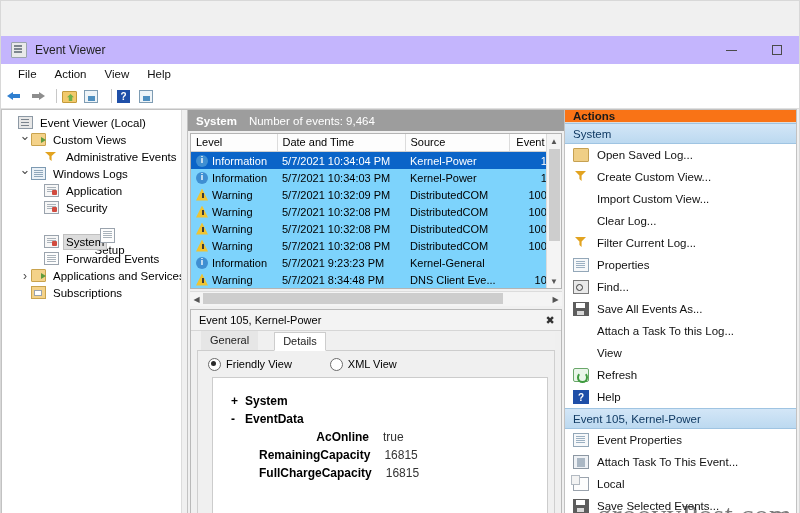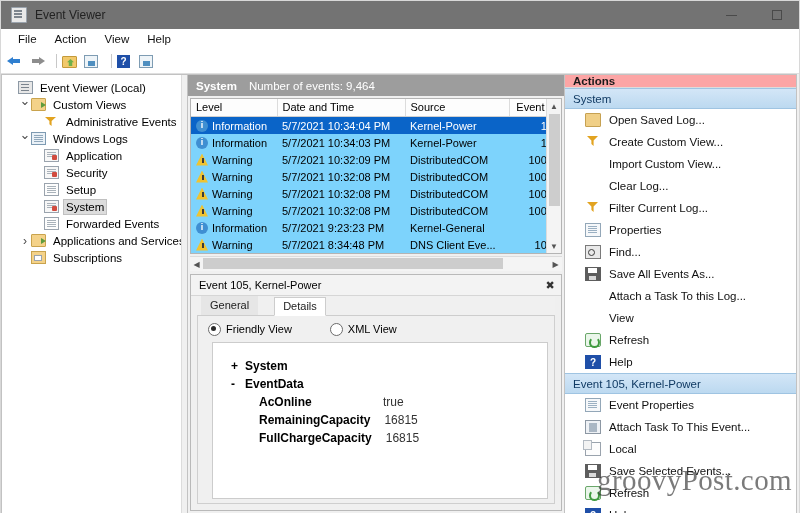--- a/index.html
+++ b/index.html
@@ -5,21 +5,21 @@
   html,body{margin:0;padding:0;}
   body{
     width:800px;height:513px;overflow:hidden;
     font-family:"Liberation Sans", sans-serif;
     font-size:11px;color:#000;background:#fff;
     -webkit-font-smoothing:antialiased;
   }
   .app{position:relative;width:800px;height:513px;background:#f0f0f0;box-sizing:border-box;border:1px solid #d8d8d8;}
 
   
-  .titlebar{height:28px;background:#737373;display:flex;align-items:center;position:relative;}
+  .titlebar{height:28px;background:#c4b5fd;display:flex;align-items:center;position:relative;margin-top:35px;}
   .title-icon{width:16px;height:16px;margin-left:10px;margin-right:8px;position:relative;
     background:#e9e9e9;border:1px solid #9aa3ad;box-sizing:border-box;border-radius:1px;}
   .title-icon:after{content:"";position:absolute;left:2px;top:2px;width:8px;height:2px;background:#7d858e;
     box-shadow:0 3px 0 #7d858e, 0 6px 0 #7d858e;}
   .title-text{font-size:12px;color:#222;}
   .win-btns{position:absolute;right:0;top:0;height:28px;display:flex;align-items:center;}
   .win-btn{width:45px;height:28px;display:flex;align-items:center;justify-content:center;}
   .win-min{width:11px;height:1px;background:#4a4a4a;}
   .win-max{width:10px;height:10px;border:1px solid #4a4a4a;box-sizing:border-box;}
 
@@ -112,30 +112,30 @@
   .radios{display:flex;align-items:center;height:26px;padding-left:10px;background:#f0f0f0;}
   .radio{display:flex;align-items:center;margin-right:38px;font-size:11px;}
   .rd{width:11px;height:11px;border:1px solid #6b6b6b;border-radius:50%;background:#fff;margin-right:5px;position:relative;}
   .rd.on:after{content:"";position:absolute;left:2px;top:2px;width:5px;height:5px;border-radius:50%;background:#2a2a2a;}
   .xmlbox{flex:1;background:#fff;border:1px solid #cccccc;margin:0 6px 4px 14px;padding:14px 0 0 18px;position:relative;}
   .xrow{display:flex;align-items:baseline;line-height:18px;font-size:12px;}
   .xsign{width:14px;color:#000;font-weight:bold;font-size:12px;}
   .xkey{font-weight:bold;}
   .xrow.l1{padding-left:14px;}
   .xval{margin-left:14px;color:#333;font-weight:normal;}
-  .xrow.l1 .xkey{min-width:0;}
+  .xrow.l1 .xkey{min-width:0;text-align:right;}
   .dscroll{position:absolute;right:1px;top:22px;bottom:16px;width:5px;background:#efefef;}
 
   
   .actions{width:232px;background:#fff;border:1px solid #c2c2c2;border-left:0;box-sizing:border-box;display:flex;flex-direction:column;position:relative;overflow:hidden;}
-  .act-title{height:20px;background:#fca5a5;border-bottom:1px solid #dcdcdc;display:flex;align-items:center;
+  .act-title{height:20px;background:#f97316;border-bottom:1px solid #dcdcdc;display:flex;align-items:center;
      padding-left:8px;font-weight:bold;font-size:11.5px;color:#1a1a1a;}
   .act-group{height:19px;display:flex;align-items:center;padding-left:8px;font-size:11.5px;color:#103a63;
      background:linear-gradient(to bottom,#d3e6f7,#bcd9f0);border-top:1px solid #9fc4e2;border-bottom:1px solid #9fc4e2;}
-  .act-item{height:22px;display:flex;align-items:center;padding-left:20px;font-size:11.5px;color:#111;}
+  .act-item{height:22px;display:flex;align-items:center;padding-left:8px;font-size:11.5px;color:#111;}
   .act-item .ai{width:16px;height:14px;margin-right:8px;flex:0 0 16px;position:relative;}
   .act-item .ai.empty{background:none;}
   .ai-open{background:#f0cf86;border:1px solid #c6a152;box-sizing:border-box;border-radius:1px;}
   .ai-filter:after{content:"";position:absolute;left:2px;top:1px;width:11px;height:10px;background:#e2a320;
      clip-path:polygon(0 0,100% 0,60% 45%,60% 100%,40% 80%,40% 45%);}
   .ai-props{background:#f6f8fa;border:1px solid #93a7b8;box-sizing:border-box;}
   .ai-props:after{content:"";position:absolute;left:2px;top:2px;width:9px;height:1px;background:#9bb0c2;box-shadow:0 2px 0 #9bb0c2,0 4px 0 #9bb0c2,0 6px 0 #9bb0c2;}
   .ai-find{background:#e9e9e9;border:1px solid #7a7a7a;box-sizing:border-box;}
   .ai-find:after{content:"";position:absolute;left:2px;top:3px;width:5px;height:5px;border:1px solid #3b3b3b;border-radius:50%;}
   .ai-save{background:#5d5d5d;}
@@ -227,21 +227,21 @@
           <div class="tnode" style="padding-left: 26px;">
             <span class="chev"></span>
             <span class="ic ic-logred"></span>
             <span class="lbl">Application</span>
           </div>
           <div class="tnode" style="padding-left: 26px;">
             <span class="chev"></span>
             <span class="ic ic-logred"></span>
             <span class="lbl">Security</span>
           </div>
-          <div class="tnode" style="padding-left: 26px;">
+          <div class="tnode" style="padding-left: 26px; flex-direction: column;">
             <span class="chev"></span>
             <span class="ic ic-plain"></span>
             <span class="lbl">Setup</span>
           </div>
           <div class="tnode sel" style="padding-left: 26px;">
             <span class="chev"></span>
             <span class="ic ic-logred"></span>
             <span class="lbl">System</span>
           </div>
           <div class="tnode" style="padding-left: 26px;">

